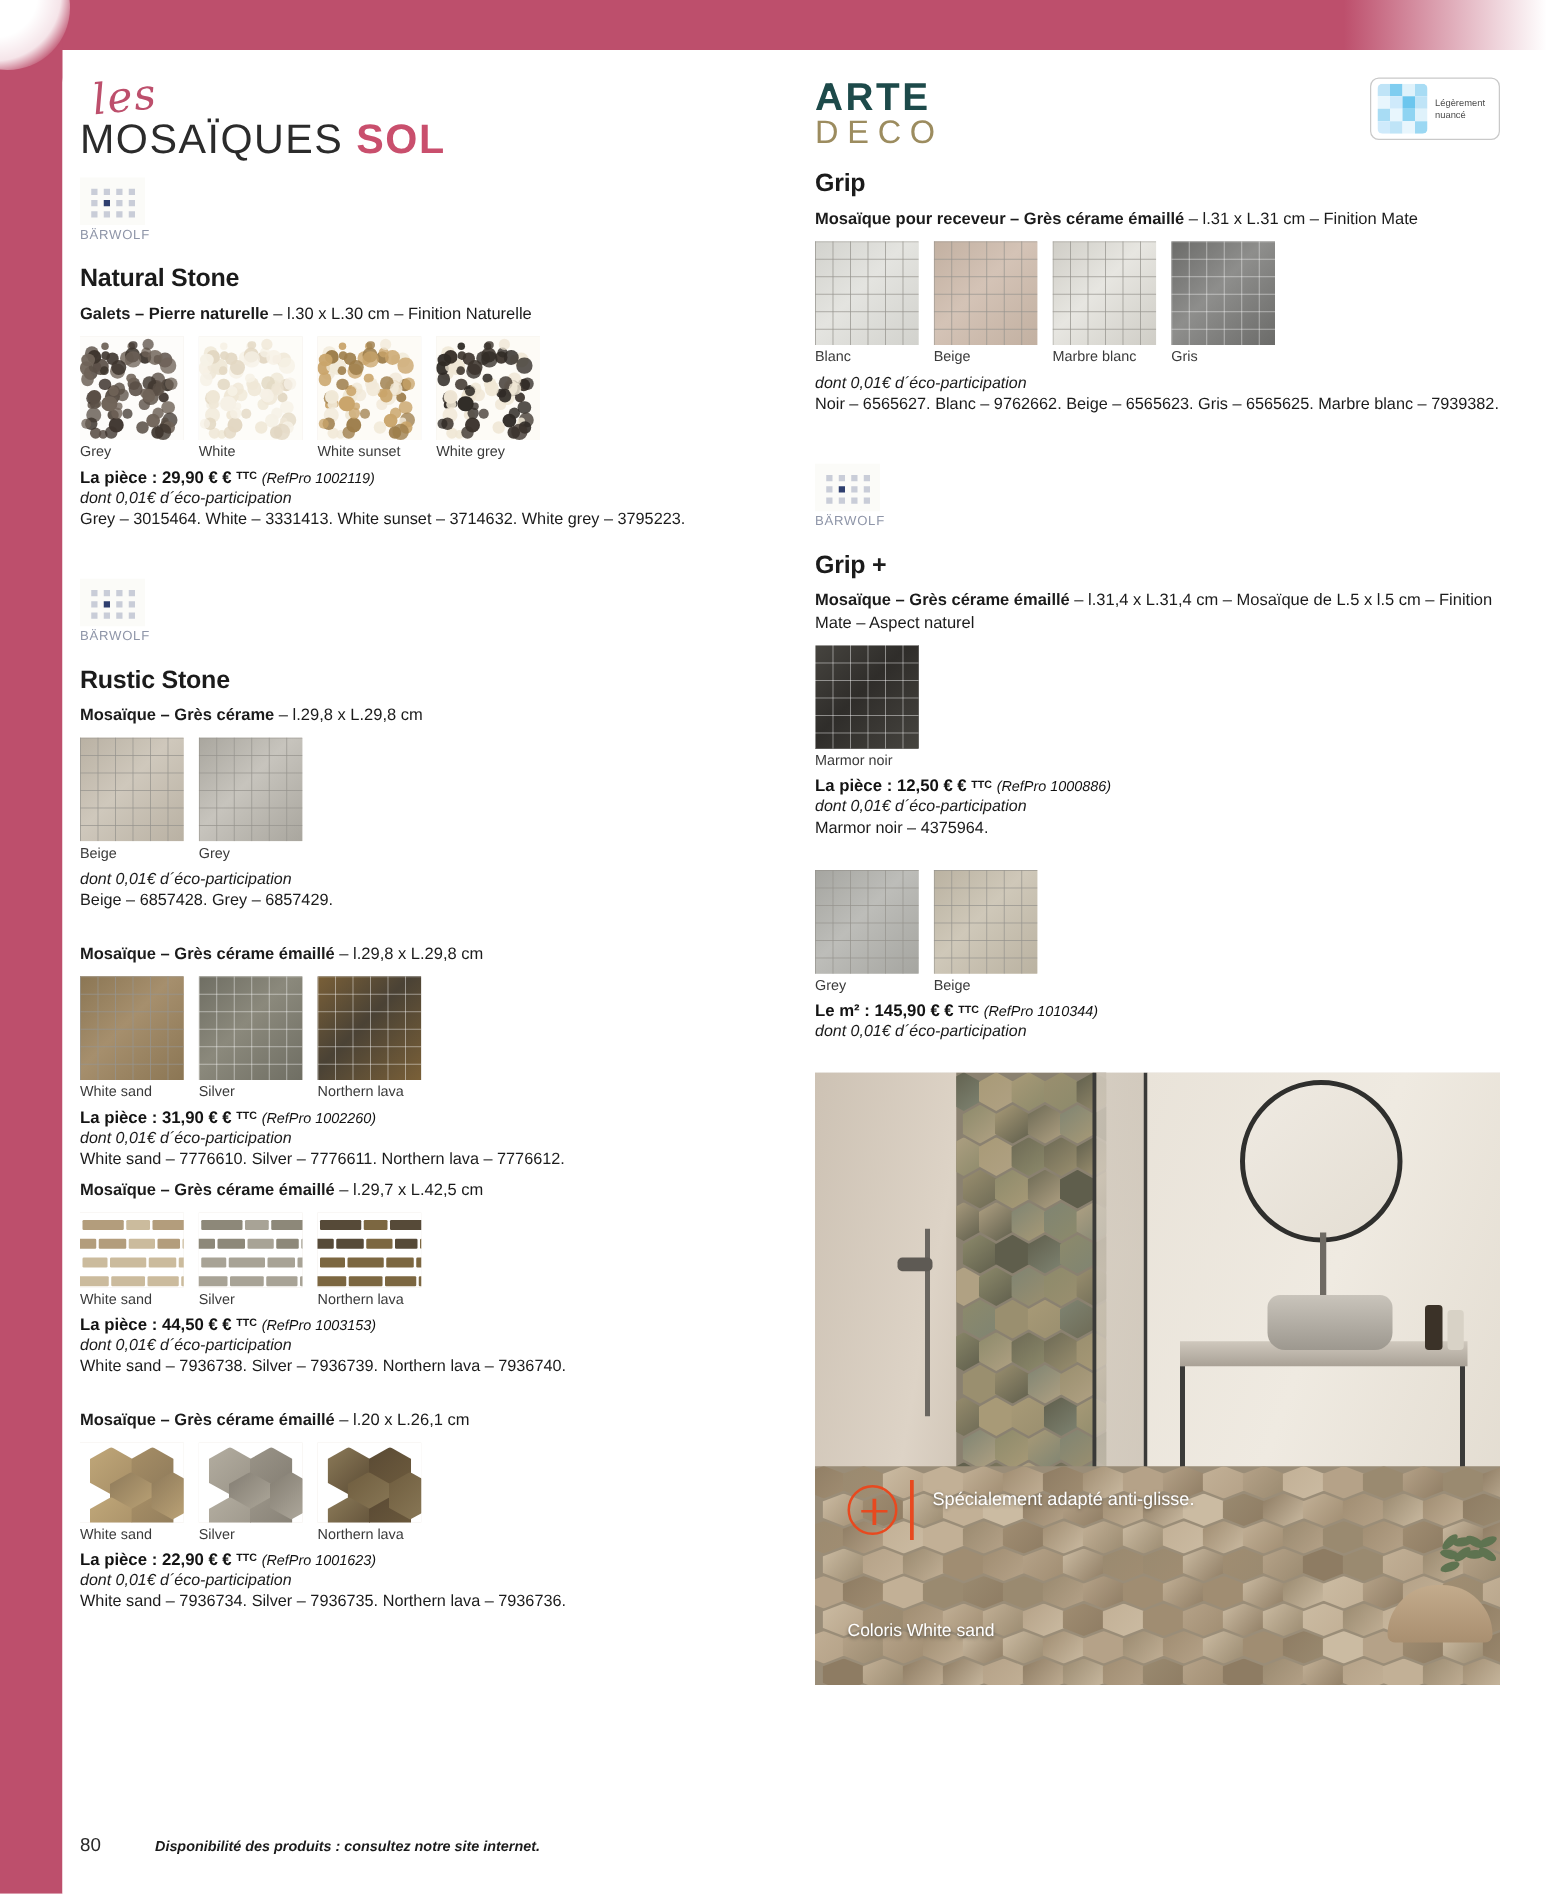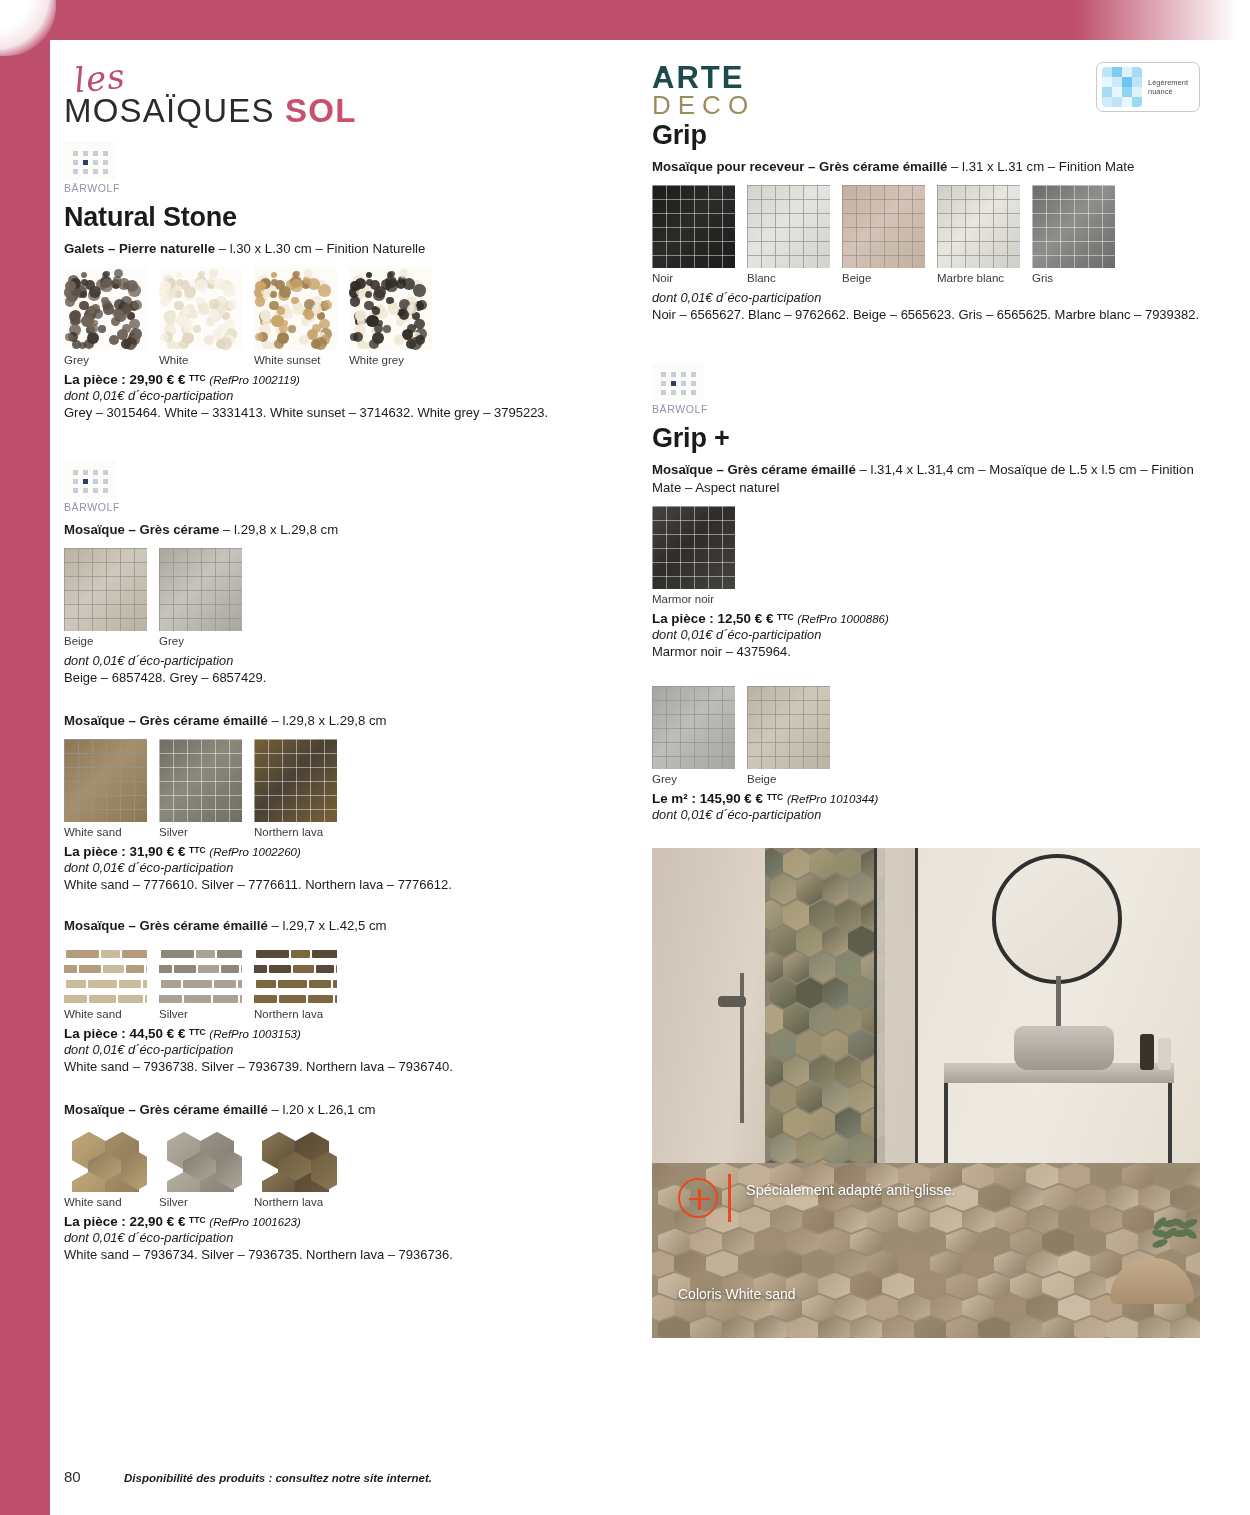--- a/index.html
+++ b/index.html
@@ -102,22 +102,22 @@
     width: 40px; height: 40px; border-radius: 4px; overflow: hidden;
     display: grid; grid-template-columns: repeat(4, 1fr); grid-template-rows: repeat(4, 1fr);
     flex: 0 0 auto;
   }
   .badge-txt {
     font-size: 7.5px; line-height: 1.25; color: #4b4b4b; margin-left: 6px;
   }
 
   
   .p-title {
-    font-size: 27px; font-weight: 700; color: #1b1b1b;
-    letter-spacing: -0.2px; margin: 2px 0 7px 0;
+    font-size: 20px; font-weight: 700; color: #1b1b1b;
+    letter-spacing: -0.2px; margin: 18px 0 7px 0;
   }
   .p-spec {
     font-size: 13.2px; color: #1b1b1b; line-height: 1.35;
     margin-bottom: 9px;
   }
   .p-spec b { font-weight: 700; }
   .p-spec .light { font-weight: 400; }
 
   
   .sw-row { display: flex; gap: 0; margin-bottom: 4px; }
@@ -656,20 +656,21 @@
             <i class="on" style="left: 19px; top: 18px;"></i>
             <i style="left: 29px; top: 18px;"></i>
             <i style="left: 39px; top: 18px;"></i>
             <i style="left: 9px; top: 27px;"></i>
             <i style="left: 19px; top: 27px;"></i>
             <i style="left: 29px; top: 27px;"></i>
             <i style="left: 39px; top: 27px;"></i>
           </span>
         <div class="brand-name">BÄRWOLF</div>
       </div>
+      <div class="p-title">Rustic Stone</div>
       <div>
           <div style="margin-bottom: 26px;">
             <div class="p-spec"><b>Mosaïque – Grès cérame</b><span class="light"> – l.29,8 x L.29,8 cm</span></div>
             <div class="sw-row">
               <div class="sw">
                 <div class="sw-img">
                   <div class="mos dark" style="background: linear-gradient(to right, rgba(150, 148, 142, 0.75) 1px, transparent 1px) 0% 0% / 14px 14px, linear-gradient(rgba(150, 148, 142, 0.75) 1px, transparent 1px) 0% 0% / 14px 14px, linear-gradient(135deg, rgb(185, 177, 163) 0%, rgb(207, 200, 188) 45%, rgb(185, 177, 163) 100%) 0% 0% / 100% 100% rgb(207, 200, 188);"></div>
                 </div>
                 <div class="sw-lbl">Beige</div>
               </div>
@@ -678,21 +679,21 @@
                   <div class="mos dark" style="background: linear-gradient(to right, rgba(150, 148, 142, 0.75) 1px, transparent 1px) 0% 0% / 14px 14px, linear-gradient(rgba(150, 148, 142, 0.75) 1px, transparent 1px) 0% 0% / 14px 14px, linear-gradient(135deg, rgb(169, 166, 158) 0%, rgb(199, 196, 189) 45%, rgb(169, 166, 158) 100%) 0% 0% / 100% 100% rgb(199, 196, 189);"></div>
                 </div>
                 <div class="sw-lbl">Grey</div>
               </div>
             </div>
             <div class="price">
               <div class="price-eco">dont 0,01€ d´éco-participation</div>
               <div class="price-refs">Beige – 6857428. Grey – 6857429.</div>
             </div>
           </div>
-          <div style="margin-bottom: 24px;">
+          <div style="margin-bottom: 8px;">
             <div class="p-spec"><b>Mosaïque – Grès cérame émaillé</b><span class="light"> – l.29,8 x L.29,8 cm</span></div>
             <div class="sw-row">
               <div class="sw">
                 <div class="sw-img">
                   <div class="mos dark" style="background: linear-gradient(to right, rgba(150, 148, 142, 0.75) 1px, transparent 1px) 0% 0% / 14px 14px, linear-gradient(rgba(150, 148, 142, 0.75) 1px, transparent 1px) 0% 0% / 14px 14px, linear-gradient(135deg, rgb(139, 118, 84) 0%, rgb(166, 143, 109) 45%, rgb(139, 118, 84) 100%) 0% 0% / 100% 100% rgb(166, 143, 109);"></div>
                 </div>
                 <div class="sw-lbl">White sand</div>
               </div>
               <div class="sw">
                 <div class="sw-img">
@@ -876,26 +877,20 @@
     <div>
       <div class="arte">
         <span class="arte-1">ARTE</span>
         <span class="arte-2">DECO</span>
       </div>
       <div class="p-title">Grip</div>
       <div class="p-spec">
         <b>Mosaïque pour receveur – Grès cérame émaillé</b><span class="light"> – l.31 x L.31 cm – Finition Mate</span>
       </div>
       <div class="sw-row">
-          <div class="sw">
-            <div class="sw-img">
-              <div class="mos" style="background: linear-gradient(to right, rgba(255, 255, 255, 0.45) 1px, transparent 1px) 0% 0% / 14px 14px, linear-gradient(rgba(255, 255, 255, 0.45) 1px, transparent 1px) 0% 0% / 14px 14px, linear-gradient(135deg, rgb(27, 27, 25) 0%, rgb(43, 43, 41) 45%, rgb(27, 27, 25) 100%) 0% 0% / 100% 100% rgb(43, 43, 41);"></div>
-            </div>
-            <div class="sw-lbl">Noir</div>
-          </div>
           <div class="sw">
             <div class="sw-img">
               <div class="mos dark" style="background: linear-gradient(to right, rgba(150, 148, 142, 0.75) 1px, transparent 1px) 0% 0% / 14px 14px, linear-gradient(rgba(150, 148, 142, 0.75) 1px, transparent 1px) 0% 0% / 14px 14px, linear-gradient(135deg, rgb(210, 210, 205) 0%, rgb(228, 228, 224) 45%, rgb(210, 210, 205) 100%) 0% 0% / 100% 100% rgb(228, 228, 224);"></div>
             </div>
             <div class="sw-lbl">Blanc</div>
           </div>
           <div class="sw">
             <div class="sw-img">
               <div class="mos dark" style="background: linear-gradient(to right, rgba(150, 148, 142, 0.75) 1px, transparent 1px) 0% 0% / 14px 14px, linear-gradient(rgba(150, 148, 142, 0.75) 1px, transparent 1px) 0% 0% / 14px 14px, linear-gradient(135deg, rgb(194, 176, 161) 0%, rgb(212, 195, 182) 45%, rgb(194, 176, 161) 100%) 0% 0% / 100% 100% rgb(212, 195, 182);"></div>
             </div>

